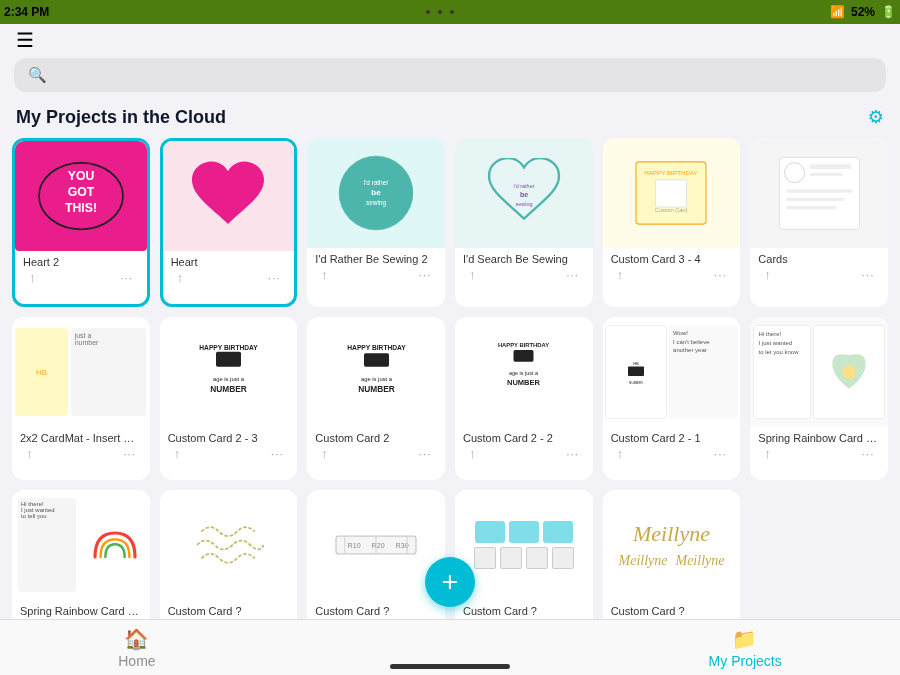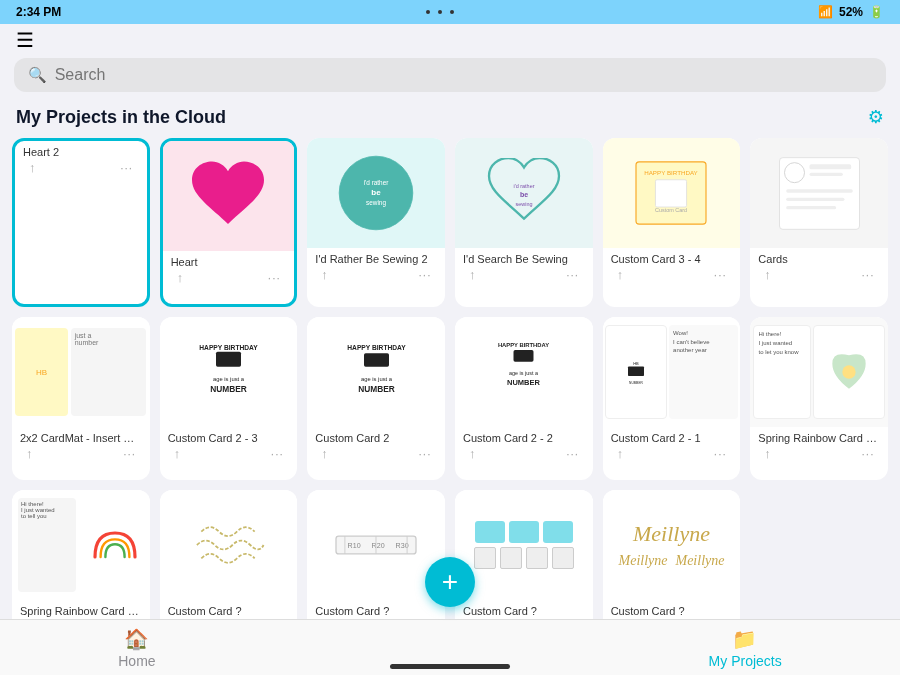--- a/index.html
+++ b/index.html
@@ -10,22 +10,22 @@
       height: 675px;
       overflow: hidden;
       position: relative;
     }
 
     
     .status-bar {
       display: flex;
       justify-content: space-between;
       align-items: center;
-      padding: 4px 16px;
-      background: #7dd3fc;
+      padding: 4px 4px;
+      background: #4d7c0f;
       font-size: 12px;
       font-weight: 600;
       height: 24px;
     }
     .status-left { font-size: 12px; font-weight: 700; }
     .status-center { display: flex; gap: 8px; }
     .status-dot { width: 4px; height: 4px; border-radius: 50%; background: #333; }
     .status-right { display: flex; align-items: center; gap: 6px; font-size: 12px; }
 
     
@@ -196,30 +196,39 @@
     <span>🔋</span>
   </div>
 </div>
 
 <div class="top-nav">
   <button class="hamburger-btn">☰</button>
 </div>
 
 <div class="search-bar">
   <span class="search-icon">🔍</span>
-  <input class="search-input" type="text" placeholder="Search" style="">
 </div>
 
 <div class="section-header">
   <span class="section-title">My Projects in the Cloud</span>
   <span class="filter-icon">⚙</span>
 </div>
 
 <div class="projects-grid" id="projects-grid">
 <div class="project-card selected">
+      <div class="card-thumbnail">
+    <div style="background:#e91e8c;width:100%;height:100%;display:flex;align-items:center;justify-content:center;border-radius:4px;">
+      <svg viewBox="0 0 100 80" width="90" height="70">
+        <ellipse cx="50" cy="40" rx="48" ry="38" fill="#e91e8c" stroke="#222" stroke-width="2"></ellipse>
+        <text x="50" y="22" text-anchor="middle" font-size="14" font-weight="900" fill="#fff" font-family="Arial">YOU</text>
+        <text x="50" y="40" text-anchor="middle" font-size="14" font-weight="900" fill="#fff" font-family="Arial">GOT</text>
+        <text x="50" y="58" text-anchor="middle" font-size="14" font-weight="900" fill="#fff" font-family="Arial">THIS!</text>
+      </svg>
+    </div>
+      </div>
       <div class="card-footer">
         <div class="card-name">Heart 2</div>
         <div class="card-actions">
           <span class="share-icon">↑</span>
           <span class="more-icon">···</span>
         </div>
       </div>
     </div>
     <div class="project-card selected">
       <div class="card-thumbnail">

